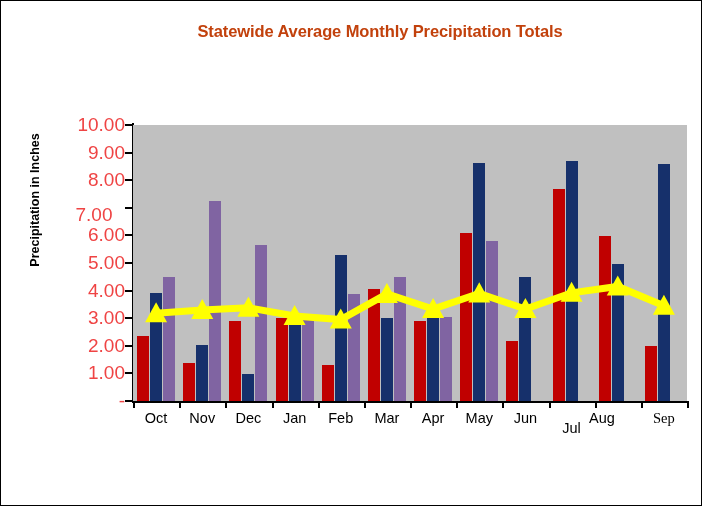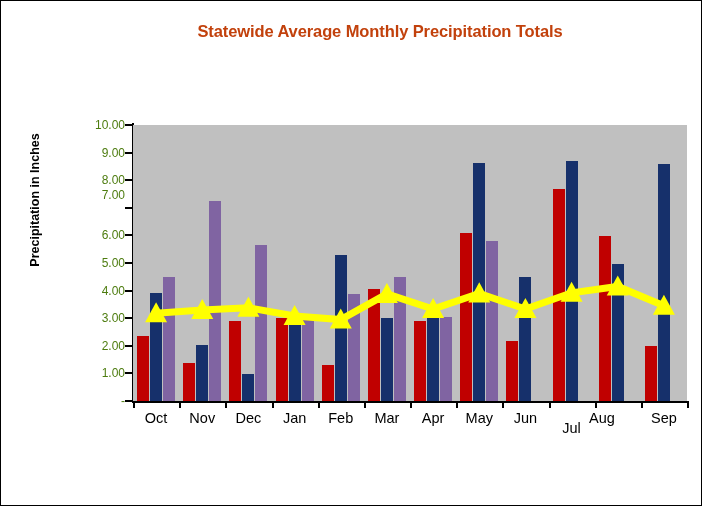--- a/index.html
+++ b/index.html
@@ -76,22 +76,22 @@
     width: 556px;
     height: 2px;
     background: #000000;
   }
   
   .y-tick-label {
     position: absolute;
     right: 0;
     width: 62px;
     text-align: right;
-    font-size: 12px;
-    color: #4d7c0f;
+    font-size: 19px;
+    color: #ef4444;
     transform: translateY(-50%);
     white-space: nowrap;
   }
   #y-labels {
     position: absolute;
     left: 58px;
     top: 0;
     width: 66px;
     height: 506px;
   }
@@ -197,21 +197,21 @@
   <div id="chart-title">
     <span class="line">Statewide Average Monthly Precipitation Totals</span>
   </div>
 
   <div id="y-axis-title">Precipitation in Inches</div>
 
   <div id="y-labels">
       <div class="y-tick-label" style="top: 124px;">10.00</div>
       <div class="y-tick-label" style="top: 151.6px;">9.00</div>
       <div class="y-tick-label" style="top: 179.2px;">8.00</div>
-      <div class="y-tick-label" style="top: 194px;">7.00</div>
+      <div class="y-tick-label" style="top: 214px; text-align: center;">7.00</div>
       <div class="y-tick-label" style="top: 234.4px;">6.00</div>
       <div class="y-tick-label" style="top: 262px;">5.00</div>
       <div class="y-tick-label" style="top: 289.6px;">4.00</div>
       <div class="y-tick-label" style="top: 317.2px;">3.00</div>
       <div class="y-tick-label" style="top: 344.8px;">2.00</div>
       <div class="y-tick-label" style="top: 372.4px;">1.00</div>
       <div class="y-tick-label" style="top: 400px;">-</div>
     </div>
 
   <div id="axis-line-y"></div>
@@ -300,14 +300,14 @@
     <div class="x-tick-label" style="left: 201.25px;">Nov</div>
     <div class="x-tick-label" style="left: 247.417px;">Dec</div>
     <div class="x-tick-label" style="left: 293.583px;">Jan</div>
     <div class="x-tick-label" style="left: 339.75px;">Feb</div>
     <div class="x-tick-label" style="left: 385.917px;">Mar</div>
     <div class="x-tick-label" style="left: 432.083px;">Apr</div>
     <div class="x-tick-label" style="left: 478.25px;">May</div>
     <div class="x-tick-label" style="left: 524.417px;">Jun</div>
     <div class="x-tick-label" style="left: 570.583px; margin-top: 10px;">Jul</div>
     <div class="x-tick-label" style="left: 601px;">Aug</div>
-    <div class="x-tick-label" style="left: 662.917px;">Sep</div>
+    <div class="x-tick-label" style="left: 662.917px; font-family: Liberation Serif, serif;">Sep</div>
   </div>
 
 </body></html>

